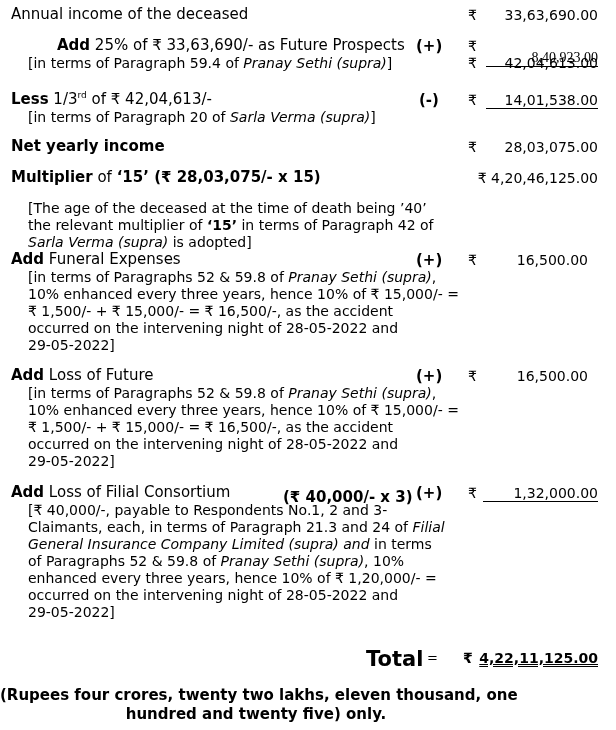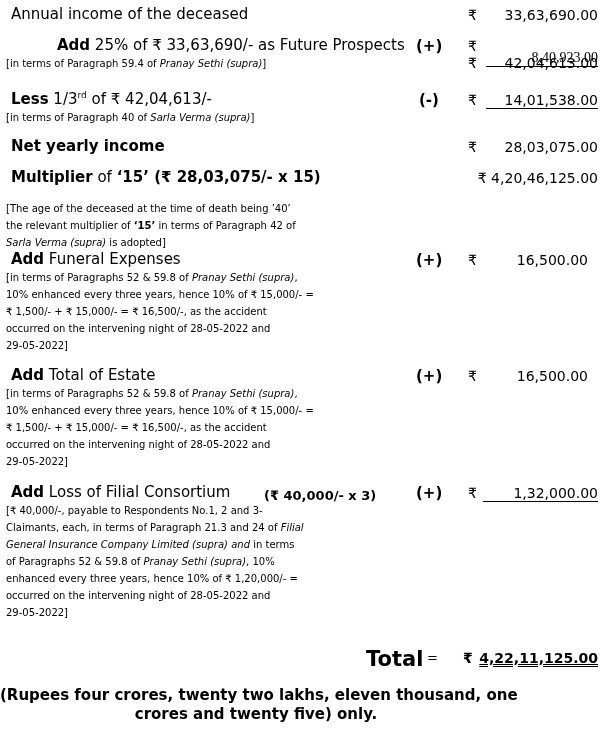--- a/index.html
+++ b/index.html
@@ -2,30 +2,30 @@
 <html><head>
   <meta charset="utf-8">
   <style>
     html, body { margin: 0; padding: 0; background: #ffffff; }
     body {
       width: 616px; height: 730px; position: relative; overflow: hidden;
       font-family: "DejaVu Sans", sans-serif; color: #000000;
     }
     .abs { position: absolute; white-space: nowrap; }
     .lbl { font-size: 15px; left: 11px; }
-    .note { font-size: 10px; left: 6px; line-height: 17px; }
+    .note { font-size: 14px; left: 28px; line-height: 17px; }
     .b { font-weight: bold; }
     .i { font-style: italic; }
     .rupee { font-size: 14px; left: 468px; }
     .amt { font-size: 14px; right: 18px; text-align: right; }
     .amtfull { font-size: 14px; right: 18px; text-align: right; }
     .ul { border-bottom: 1px solid #000; }
     .sign { font-size: 15px; font-weight: bold; left: 416px; }
     .line { display: block; white-space: nowrap; }
-    .small { font-size: 13px; font-weight: bold; }
+    .small { font-size: 15px; font-weight: bold; margin-left: 19px; }
     sup { font-size: 9px; }
   </style>
 </head>
 <body>
 
 <div class="abs lbl" style="top:5px;">Annual income of the deceased</div>
 <div class="abs rupee" style="top:7px;">₹</div>
 <div class="abs amt" style="top:7px;">33,63,690.00</div>
 
 <div class="abs lbl" style="top:36px;margin-left:46px;">
@@ -40,21 +40,21 @@
 <div class="abs rupee" style="top:55px;">₹</div>
 <div class="abs amt" style="top:55px;">42,04,613.00</div>
 
 <div class="abs lbl" style="top:90px;">
   <span class="b">Less</span><span> 1/3</span><sup>rd</sup><span> of ₹ 42,04,613/-</span>
 </div>
 <div class="abs sign" style="top:91px; left:419px;">(-)</div>
 <div class="abs rupee" style="top:92px;">₹</div>
 <div class="abs amt ul" style="top:92px; width:112px;">14,01,538.00</div>
 <div class="abs note" style="top:109px;">
-  <span>[in terms of Paragraph 40 of </span><span class="i">Sarla Verma (supra)</span><span>]</span>
+  <span>[in terms of Paragraph 20 of </span><span class="i">Sarla Verma (supra)</span><span>]</span>
 </div>
 
 <div class="abs lbl b" style="top:137px;">Net yearly income</div>
 <div class="abs rupee" style="top:139px;">₹</div>
 <div class="abs amt" style="top:139px;">28,03,075.00</div>
 
 <div class="abs lbl" style="top:168px;">
   <span class="b">Multiplier</span><span> of </span><span class="b">‘15’ (₹ 28,03,075/- x  15)</span>
 </div>
 <div class="abs amtfull" style="top:170px;margin-left:29px;">₹ 4,20,46,125.00</div>
@@ -72,21 +72,21 @@
 <div class="abs amt" style="top:252px; right:28px;">16,500.00</div>
 <div class="abs note" style="top:269px;">
   <span class="line"><span>[in terms of Paragraphs 52 &amp; 59.8 of </span><span class="i">Pranay Sethi (supra)</span><span>,</span></span>
   <span class="line">10% enhanced every three years, hence 10% of ₹ 15,000/- =</span>
   <span class="line">₹ 1,500/- + ₹ 15,000/- =  ₹ 16,500/-,  as  the  accident</span>
   <span class="line">occurred  on  the  intervening  night  of 28-05-2022 and</span>
   <span class="line">29-05-2022]</span>
 </div>
 
 <div class="abs lbl" style="top:366px;">
-  <span class="b">Add</span><span> Total of Estate</span>
+  <span class="b">Add</span><span> Loss of Future</span>
 </div>
 <div class="abs sign" style="top:367px;">(+)</div>
 <div class="abs rupee" style="top:368px;">₹</div>
 <div class="abs amt" style="top:368px; right:28px;">16,500.00</div>
 <div class="abs note" style="top:385px;">
   <span class="line"><span>[in terms of Paragraphs 52 &amp; 59.8 of </span><span class="i">Pranay Sethi (supra)</span><span>,</span></span>
   <span class="line">10% enhanced every three years, hence 10% of ₹ 15,000/- =</span>
   <span class="line">₹ 1,500/- + ₹ 15,000/- =  ₹ 16,500/-,  as  the  accident</span>
   <span class="line">occurred  on  the  intervening  night  of 28-05-2022 and</span>
   <span class="line">29-05-2022]</span>
@@ -109,14 +109,14 @@
   <span class="line">29-05-2022]</span>
 </div>
 
 <div class="abs b" style="top:647px; left:366px; font-size:21px;">Total</div>
 <div class="abs" style="top:650px; left:427px; font-size:13px;">=</div>
 <div class="abs b" style="top:650px; left:463px; font-size:14px;">₹</div>
 <div class="abs b amt" style="top:650px; text-decoration: underline double; text-align: center;">4,22,11,125.00</div>
 
 <div class="abs b" style="top:686px; left:0; width:512px; text-align:center; font-size:15px; line-height:19px;">
   <span class="line">(Rupees four crores, twenty two lakhs, eleven thousand, one</span>
-  <span class="line">crores and twenty five) only.</span>
+  <span class="line">hundred and twenty five) only.</span>
 </div>
 
 </body></html>

